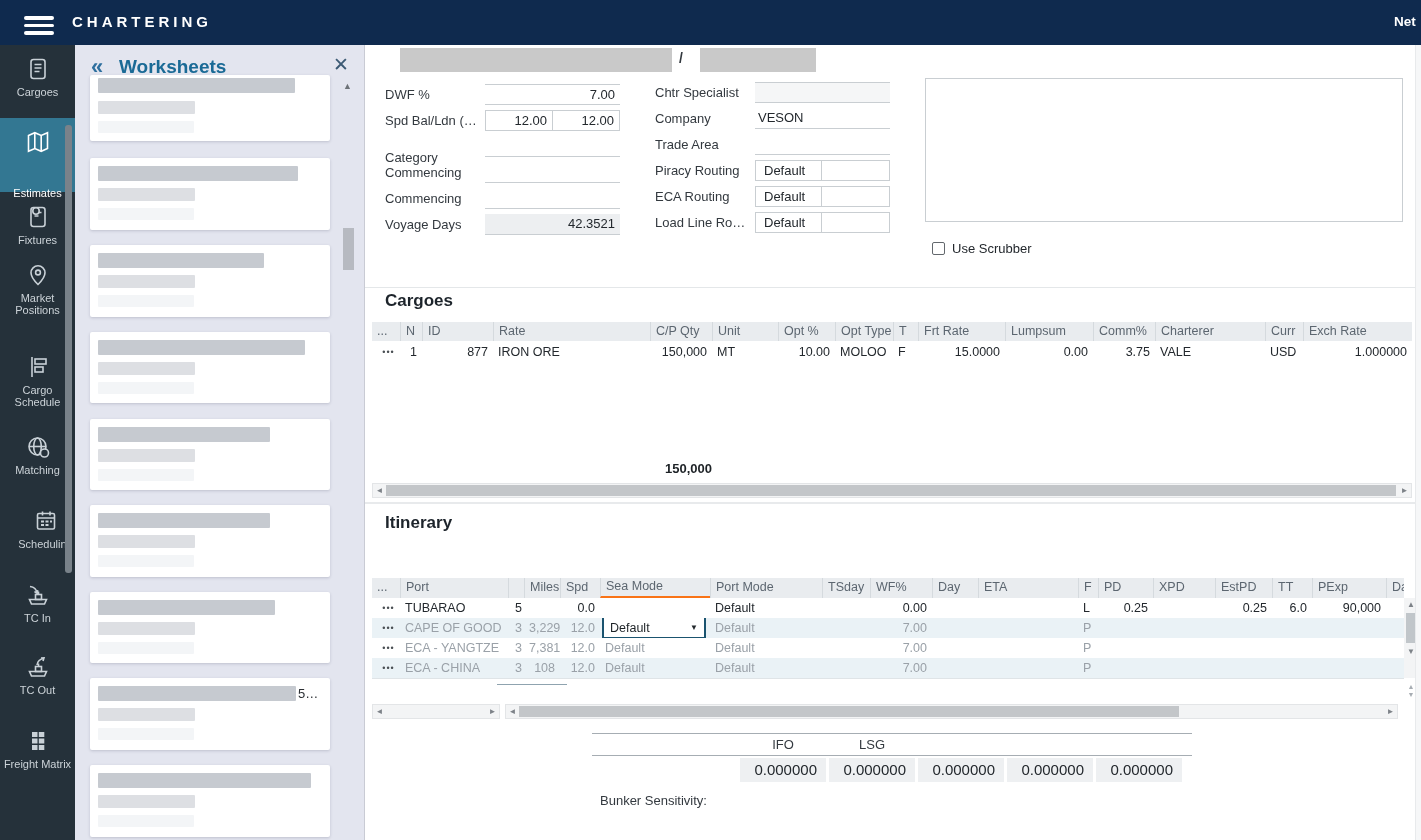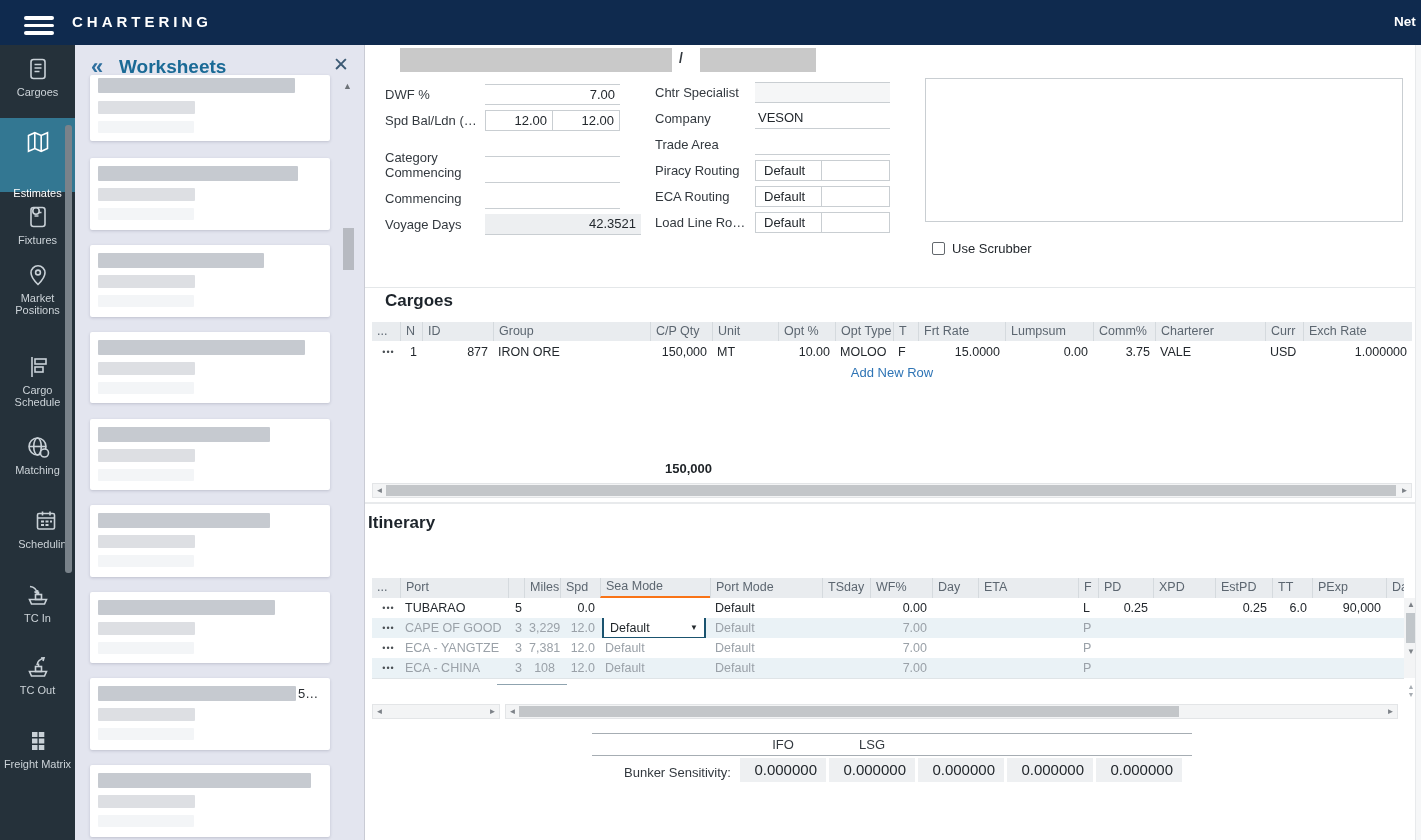--- a/index.html
+++ b/index.html
@@ -283,21 +283,21 @@
   <div class="abs flabel" style="left:20px;top:92px;margin-top:11px;">Category</div>
   <div class="abs ffield" style="left:120px;top:91px;width:135px;"></div>
 
   <div class="abs flabel" style="left:20px;top:118px;">Commencing</div>
   <div class="abs ffield" style="left:120px;top:117px;width:135px;"></div>
 
   <div class="abs flabel" style="left:20px;top:144px;">Commencing</div>
   <div class="abs ffield" style="left:120px;top:143px;width:135px;"></div>
 
   <div class="abs flabel" style="left:20px;top:170px;">Voyage Days</div>
-  <div class="abs ffield fr ro" style="left:120px;top:169px;width:156px;">42.3521</div>
+  <div class="abs ffield fr ro" style="left:120px;top:169px;width:135px;">42.3521</div>
 
   <div class="abs flabel" style="left:290px;top:38px;">Chtr Specialist</div>
   <div class="abs ffield" style="left:390px;top:37px;width:135px;background:#f5f6f7;border-top:1px solid #c9ced2;"></div>
 
   <div class="abs flabel" style="left:290px;top:64px;">Company</div>
   <div class="abs ffield" style="left:390px;top:63px;width:135px;padding-left:3px;">VESON</div>
 
   <div class="abs flabel" style="left:290px;top:90px;">Trade Area</div>
   <div class="abs ffield" style="left:390px;top:89px;width:135px;"></div>
 
@@ -319,21 +319,21 @@
   </div>
 
   <div class="abs hline" style="left:0;top:242px;width:1056px;"></div>
 
   <div class="abs sect-title" style="left:20px;top:246px;">Cargoes</div>
 
   <div id="cargo-hdr" class="abs tbl-h" style="left:7px;top:277px;width:1040px;height:19px;">
     <div class="c0">...</div>
     <div class="c1">N</div>
     <div class="c2">ID</div>
-    <div class="c3">Group</div>
+    <div class="c3">Rate</div>
     <div class="c4">C/P Qty</div>
     <div class="c5">Unit</div>
     <div class="c6">Opt %</div>
     <div class="c7">Opt Type</div>
     <div class="c8">T</div>
     <div class="c9">Frt Rate</div>
     <div class="c10">Lumpsum</div>
     <div class="c11">Comm%</div>
     <div class="c12">Charterer</div>
     <div class="c13">Curr</div>
@@ -351,33 +351,32 @@
     <div class="c7">MOLOO</div>
     <div class="c8">F</div>
     <div class="c9 num">15.0000</div>
     <div class="c10 num">0.00</div>
     <div class="c11 num">3.75</div>
     <div class="c12">VALE</div>
     <div class="c13">USD</div>
     <div class="c14 num">1.000000</div>
   </div>
 
-  <div class="abs link" style="left:7px;top:320px;width:1040px;text-align:center;">Add New Row</div>
 
   <div class="abs" style="left:240px;top:416px;width:107px;text-align:right;font-size:13px;font-weight:bold;color:#1d2226;">150,000</div>
 
   <div class="abs sb-track" style="left:7px;top:438px;width:1040px;height:15px;">
     <span class="sb-arrow">◄</span>
     <div class="sb-thumb" style="flex:1;margin-right:2px;"></div>
     <span class="sb-arrow">►</span>
   </div>
 
   <div class="abs" style="left:0;top:457px;width:1056px;height:2px;background:#e8eaec;"></div>
 
-  <div class="abs sect-title" style="left:3px;top:468px;">Itinerary</div>
+  <div class="abs sect-title" style="left:20px;top:468px;">Itinerary</div>
 
 
   <div class="abs tbl-h" style="left:7px;top:533px;width:1032px;height:20px;">
     <div class="i0">...</div>
     <div class="i1">Port</div>
     <div class="i2"></div>
     <div class="i3">Miles</div>
     <div class="i4">Spd</div>
     <div class="i5 selcol">Sea Mode</div>
     <div class="i6">Port Mode</div>
@@ -503,21 +502,21 @@
     <div class="sb-thumb" style="width:660px;"></div>
     <div style="flex:1;"></div>
     <span class="sb-arrow">►</span>
   </div>
 
   <div class="abs bk-line" style="left:227px;top:688px;width:600px;"></div>
   <div class="abs bk-hdr" style="left:375px;top:692px;width:86px;">IFO</div>
   <div class="abs bk-hdr" style="left:464px;top:692px;width:86px;">LSG</div>
   <div class="abs bk-line" style="left:227px;top:710px;width:600px;"></div>
 
-  <div class="abs flabel" style="left:235px;top:718px;margin-left:24px;">Bunker Sensitivity:</div>
+  <div class="abs flabel" style="left:235px;top:746px;">Bunker Sensitivity:</div>
   <div class="abs bk-cell" style="left:375px;top:713px;width:86px;">0.000000</div>
   <div class="abs bk-cell" style="left:464px;top:713px;width:86px;">0.000000</div>
   <div class="abs bk-cell" style="left:553px;top:713px;width:86px;">0.000000</div>
   <div class="abs bk-cell" style="left:642px;top:713px;width:86px;">0.000000</div>
   <div class="abs bk-cell" style="left:731px;top:713px;width:86px;">0.000000</div>
 
   <div class="abs" style="left:1050px;top:0;width:6px;height:795px;background:#f6f7f8;border-left:1px solid #e8eaec;"></div>
 </div>
 
 </body></html>

